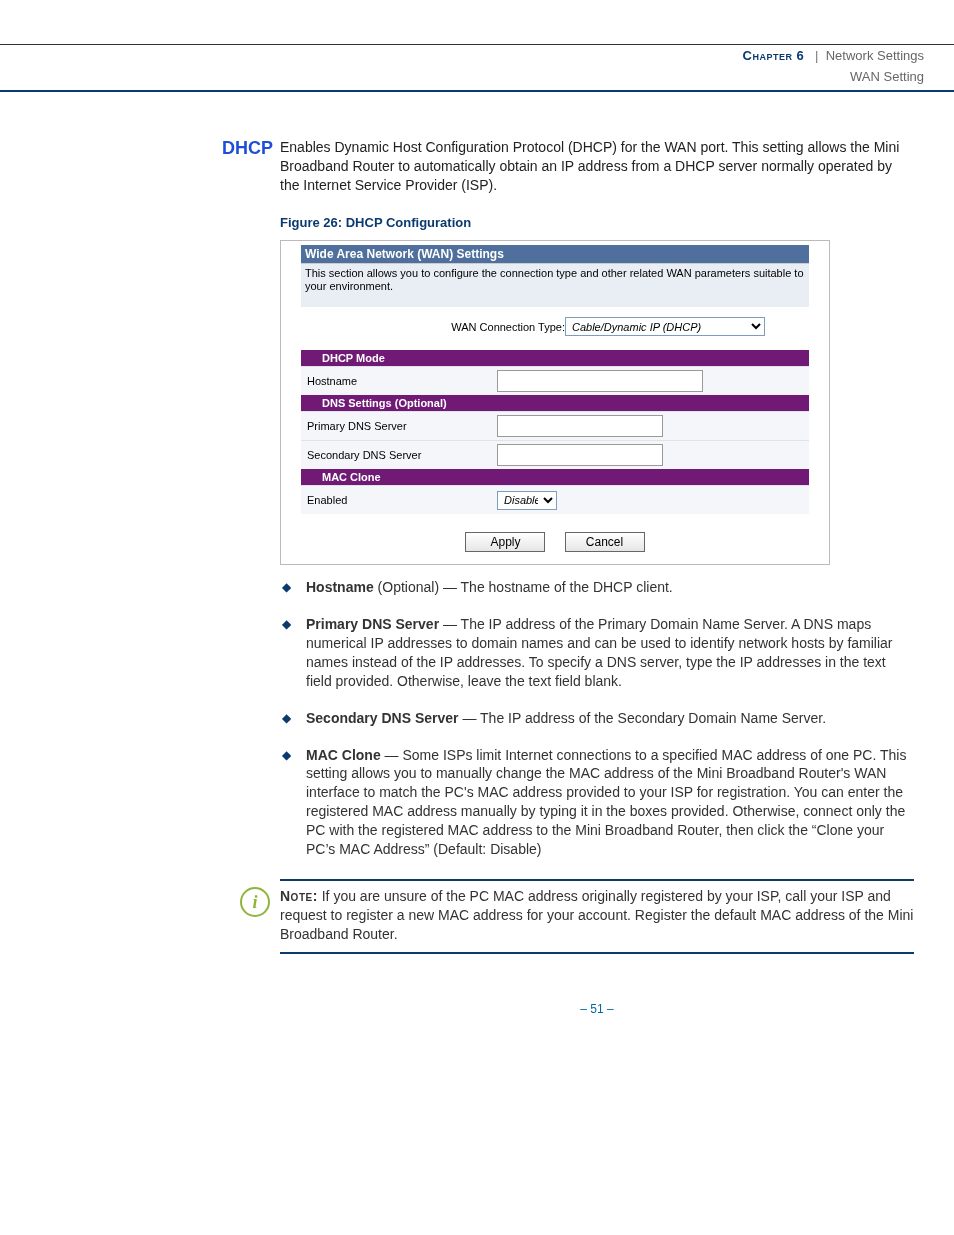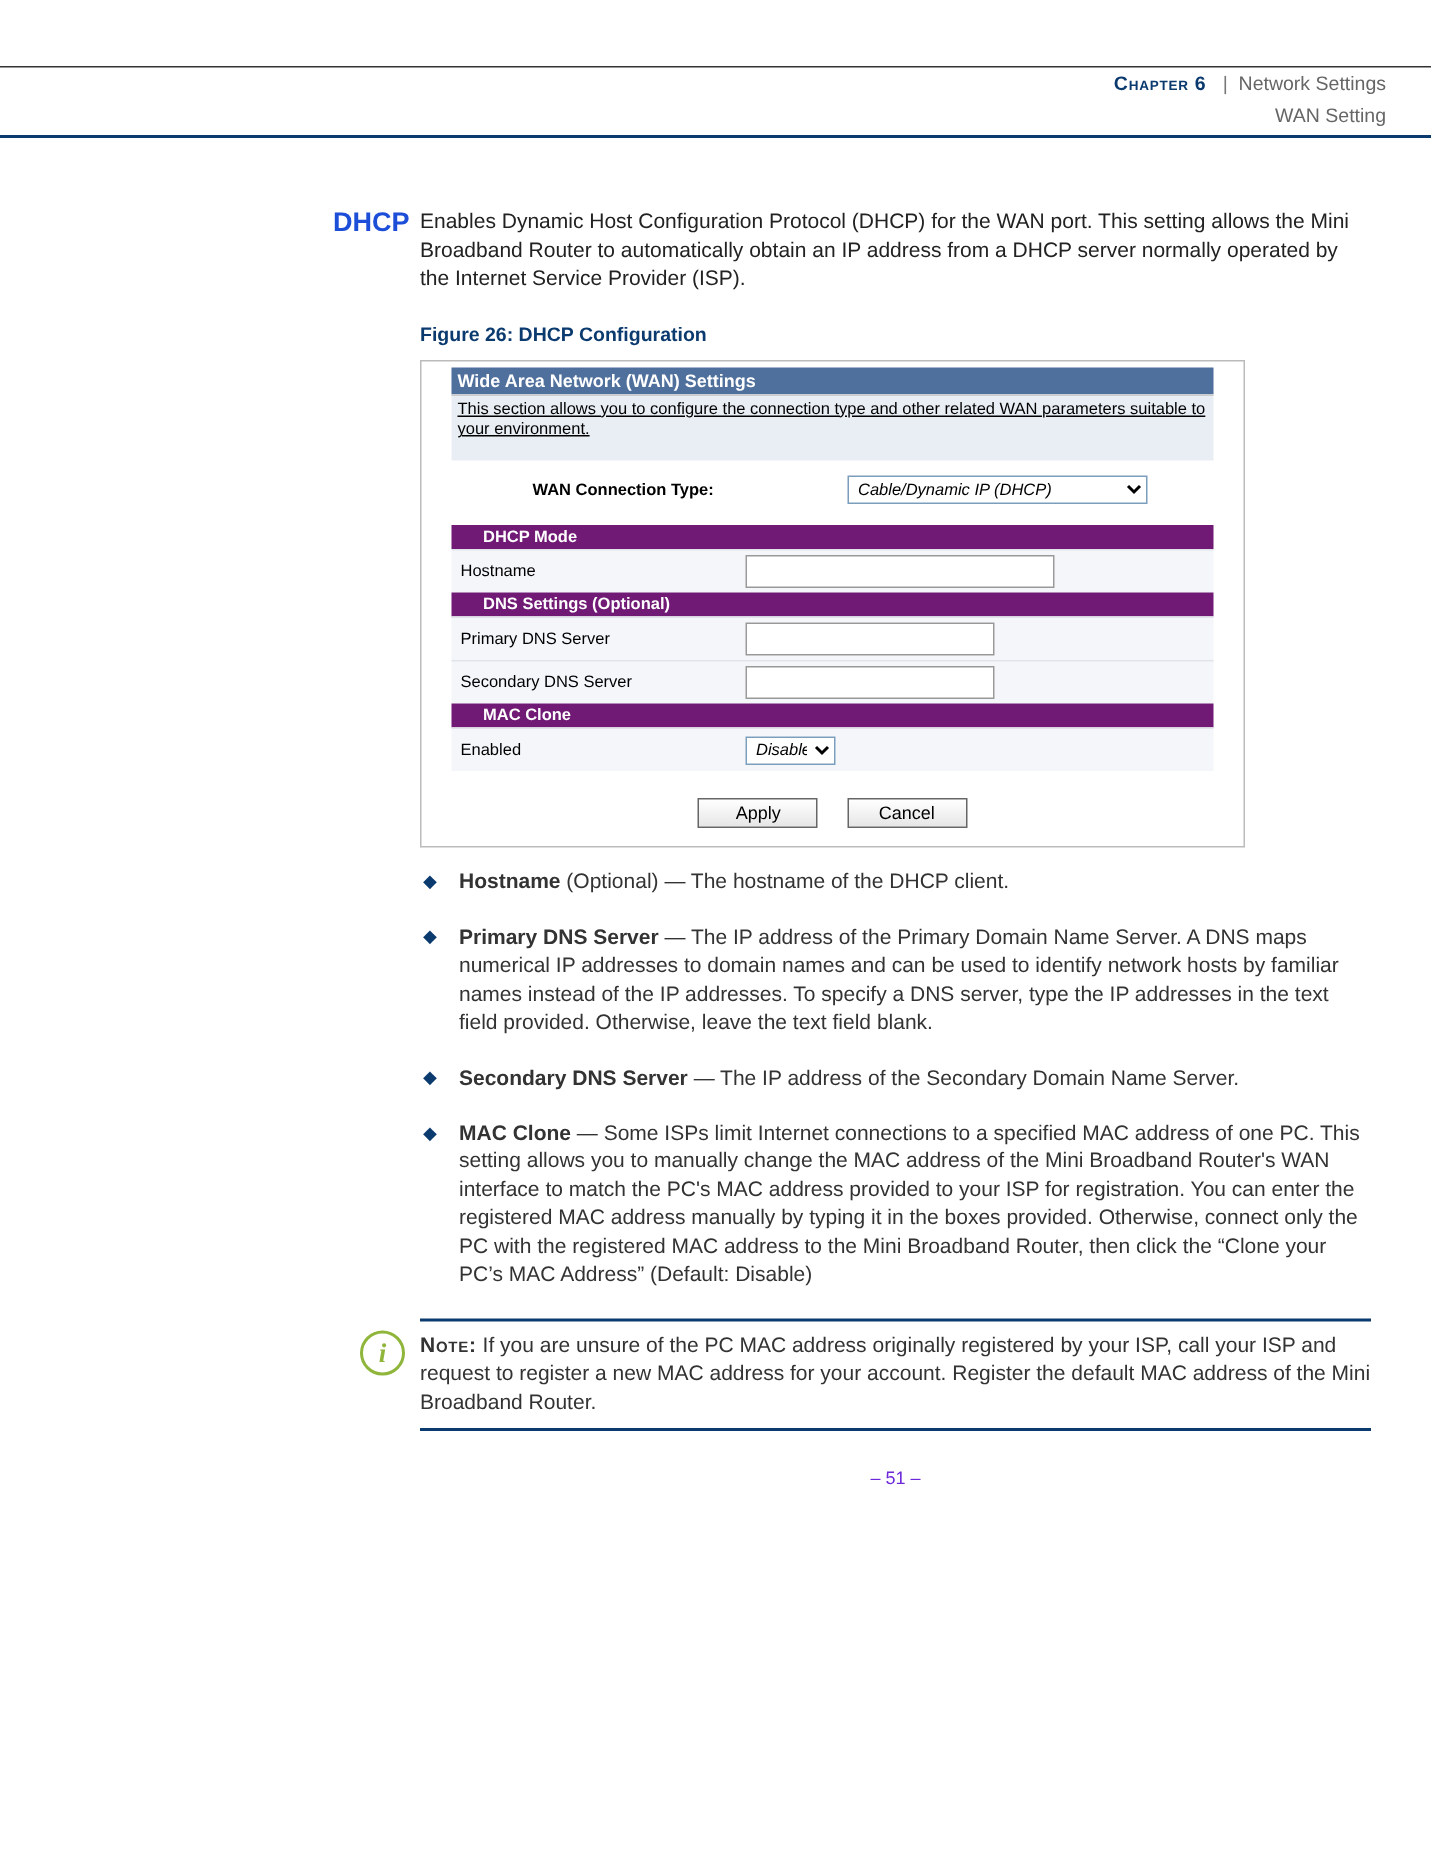--- a/index.html
+++ b/index.html
@@ -68,29 +68,28 @@
     color: #fff;
     font-weight: bold;
     padding: 2px 4px;
     font-size: 12px;
   }
   .fig-desc {
     background: #e9eef5;
     padding: 3px 4px 13px;
     border-top: 1px solid #ccc;
     line-height: 1.25;
-    text-decoration: underline;
   }
   .fig-row {
     display: flex;
     align-items: center;
     padding: 10px 0 14px;
     justify-content: center;
   }
-  .fig-row-label { font-weight: bold; width: 210px; text-align: left; padding-left: 10px; }
+  .fig-row-label { font-weight: normal; width: 210px; text-align: right; padding-left: 10px; }
   .fig-select {
     border: 1px solid #7b9ebd;
     background: #fff;
     font-size: 11px;
     padding: 1px 2px;
     height: 19px;
     box-sizing: border-box;
     font-style: italic;
   }
   .fig-section-head {
@@ -165,22 +164,22 @@
     color: #8fb53a;
     font-family: Georgia, serif;
     font-style: italic;
     font-weight: bold;
     font-size: 18px;
   }
   .note-label { font-weight: bold; font-variant: small-caps; letter-spacing: .5px; margin-top: 46px; }
 
   .page-num {
     text-align: center;
-    margin-top: 24px;
-    color: #6d28d9;
+    margin-top: 48px;
+    color: #0369a1;
     font-size: 12px;
   }
 </style>
 </head>
 <body>
 
 <div class="page">
   <div class="header-bar-top"></div>
   <div class="header-text header-line1">
     <span class="chapter-bold">Chapter 6</span>

